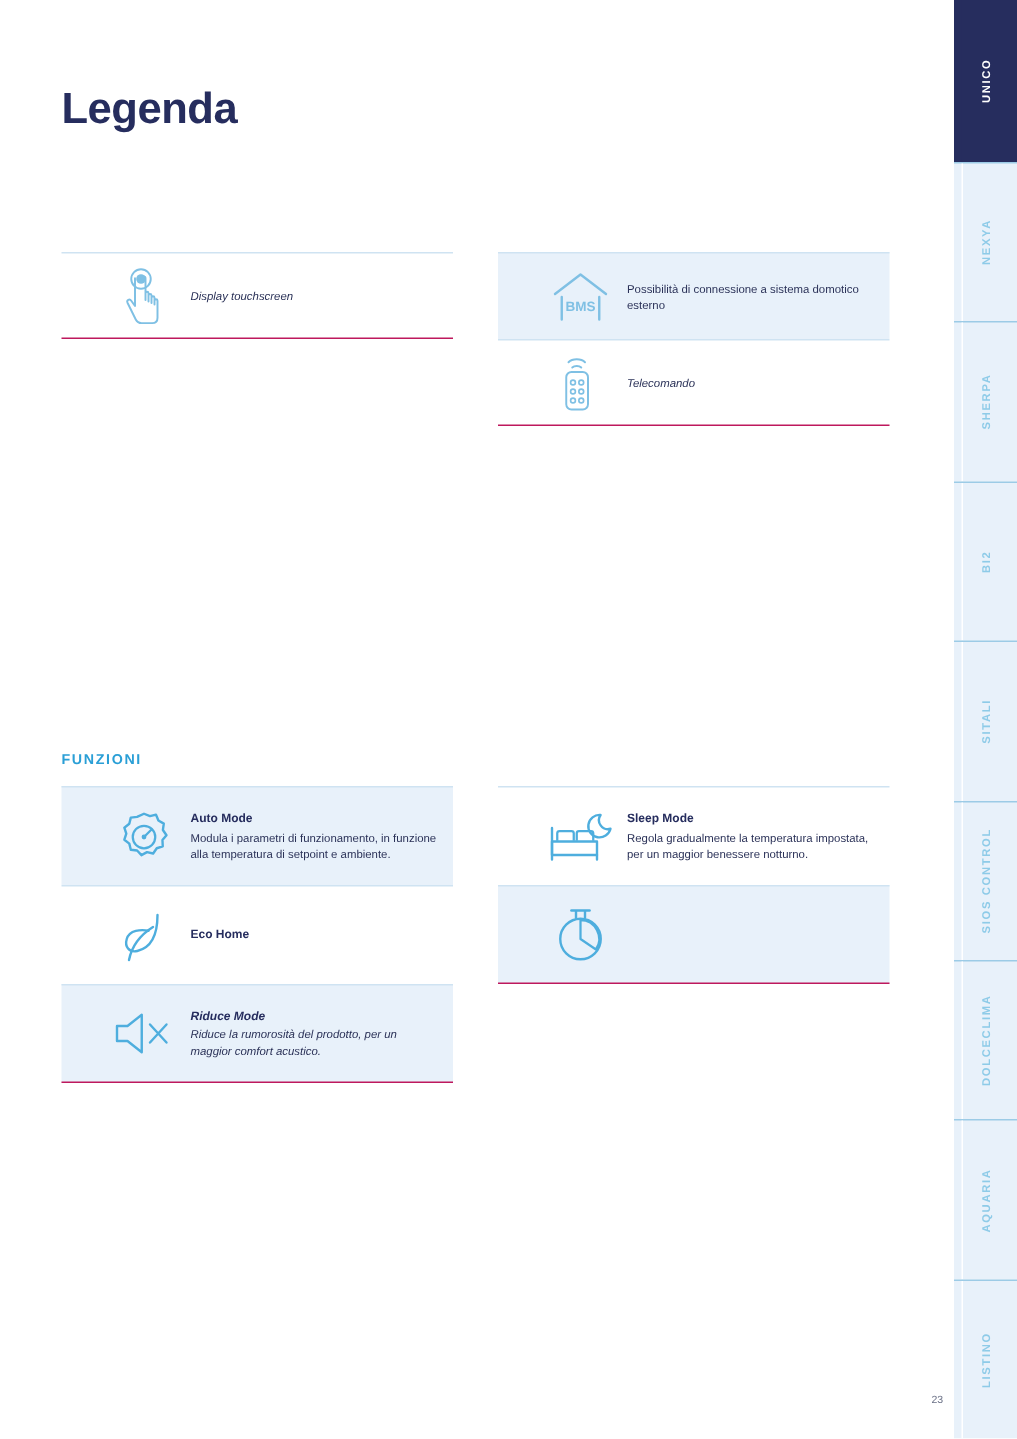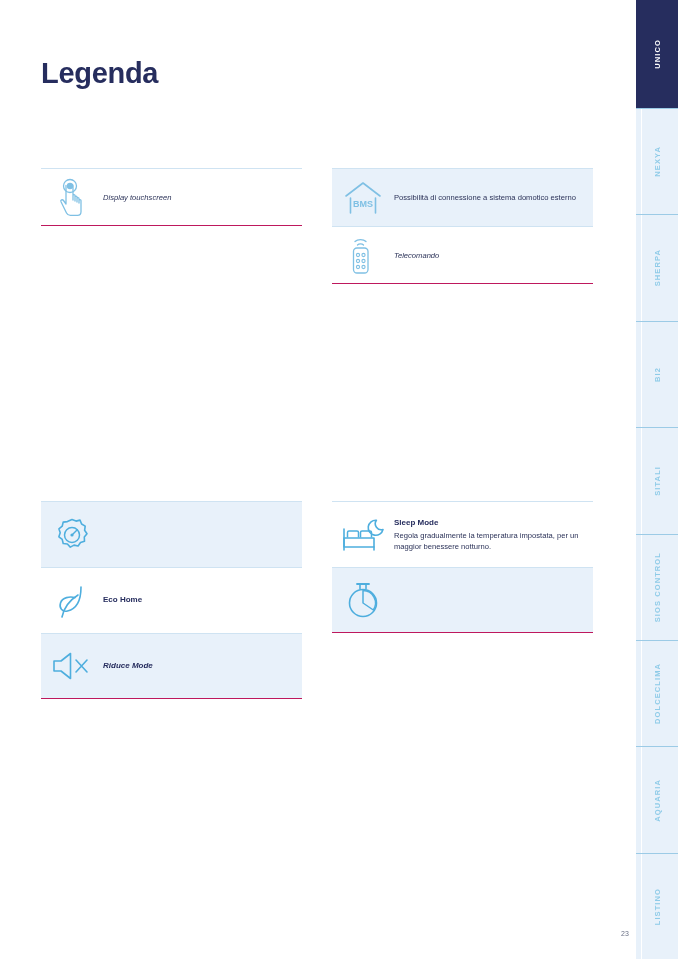--- a/index.html
+++ b/index.html
@@ -87,20 +87,21 @@
   }
   .row.shaded { background: #e8f1fa; }
   .row.plain { background: #ffffff; }
 
   .row-icon {
     width: 62px;
     min-width: 62px;
     display: flex;
     align-items: flex-start;
     justify-content: center;
+    margin-left: 24px;
   }
 
   .row-text {
     font-size: 7.6px;
     line-height: 1.45;
     color: #2b3258;
     padding-right: 10px;
   }
 
   .row-title {
@@ -239,34 +240,39 @@
             <div class="row-text">
               <span></span><span>Telecomando</span>
             </div>
           </div>
 
         </div>
       </div>
     </div>
 
     <div class="section section-functions">
+      <div class="section-heading">FUNZIONI</div>
 
       <div class="columns">
 
         <div class="column">
 
           <div class="row func-row shaded">
             <div class="row-icon">
               <svg width="40" height="40" viewBox="0 0 40 40">
                 <path d="M20 4.5 l4 1.6 4-1 1.6 3.9 3.6 2.1 -0.6 4.2 2.4 3.5 -2.7 3.2 0.2 4.2 -4 1.3 -2.4 3.5 -4.1 -0.9 -3.7 2 -2.9 -3.1 -4.2 -0.5 -1 -4.1 -3.3 -2.6 1.3 -4 -1.3 -4 3.3 -2.6 1 -4.1 4.2 -0.5 z" fill="none" stroke="#4eaede" stroke-width="1.6" stroke-linejoin="round"></path>
                 <circle cx="20" cy="20" r="7.5" fill="none" stroke="#4eaede" stroke-width="1.5"></circle>
                 <path d="M20 20 L25 15" fill="none" stroke="#4eaede" stroke-width="1.5" stroke-linecap="round"></path>
                 <circle cx="20" cy="20" r="1.6" fill="#4eaede"></circle>
               </svg>
             </div>
+            <div class="row-text">
+              <span class="row-title">Auto Mode</span>
+              <span>Modula i parametri di funzionamento, in funzione alla temperatura di setpoint e ambiente.</span>
+            </div>
           </div>
 
           <div class="row func-row plain">
             <div class="row-icon">
               <svg width="36" height="40" viewBox="0 0 36 40">
                 <path d="M27 6 C27 20 22 28 13.5 30 C8 31.3 5 27 6.5 22 C8.3 16 16 15.5 21 16.5" fill="none" stroke="#4eaede" stroke-width="1.6" stroke-linecap="round" stroke-linejoin="round"></path>
                 <path d="M8 36 C10 26 16 19 24 14" fill="none" stroke="#4eaede" stroke-width="1.6" stroke-linecap="round"></path>
               </svg>
             </div>
             <div class="row-text">
@@ -276,20 +282,21 @@
 
           <div class="row func-row shaded">
             <div class="row-icon">
               <svg width="44" height="34" viewBox="0 0 44 34">
                 <path d="M4 12 L11 12 L20.5 4.5 L20.5 29.5 L11 22 L4 22 Z" fill="none" stroke="#4eaede" stroke-width="1.6" stroke-linejoin="round"></path>
                 <path d="M26 11 L37 23 M37 11 L26 23" fill="none" stroke="#4eaede" stroke-width="1.6" stroke-linecap="round"></path>
               </svg>
             </div>
             <div class="row-text">
               <span class="row-title">Riduce Mode</span>
+              <span>Riduce la rumorosità del prodotto, per un maggior comfort acustico.</span>
             </div>
           </div>
 
         </div>
 
         <div class="column">
 
           <div class="row func-row plain">
             <div class="row-icon">
               <svg width="46" height="36" viewBox="0 0 46 36">

